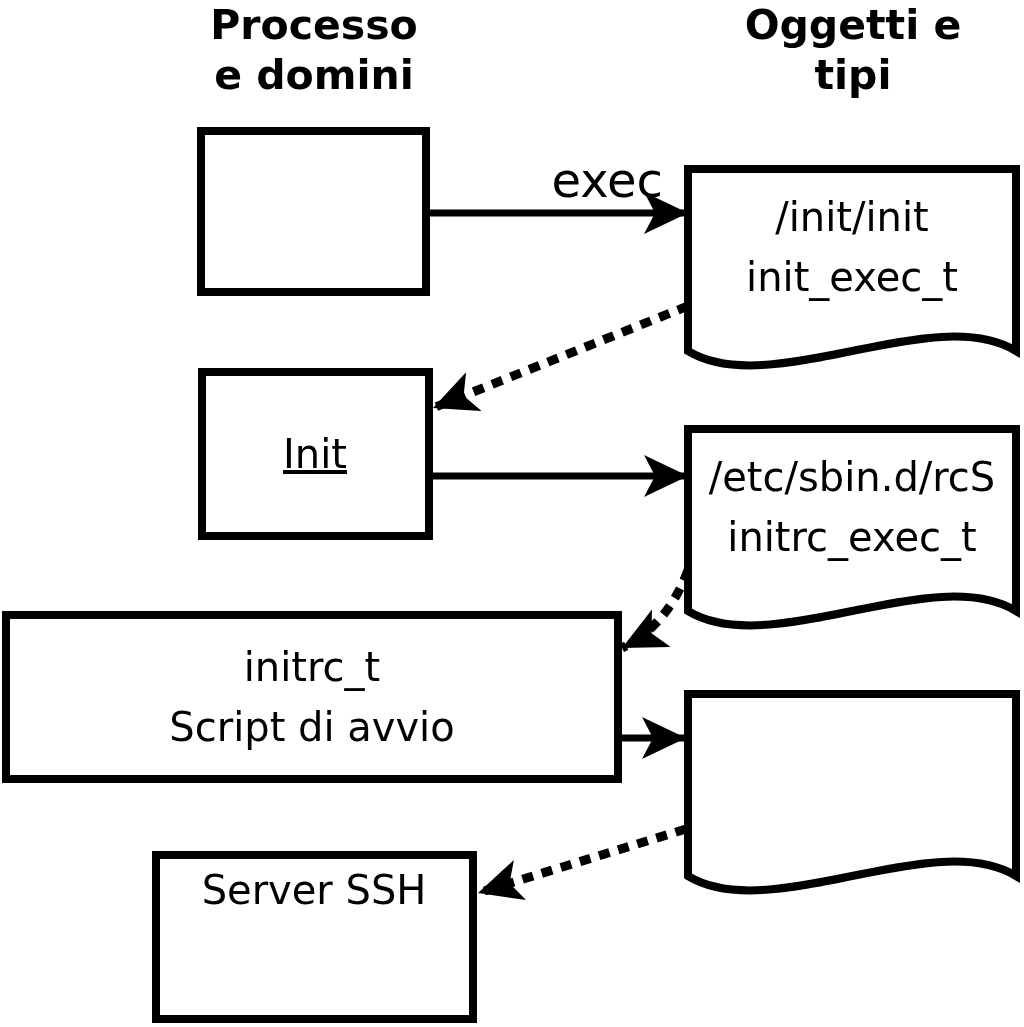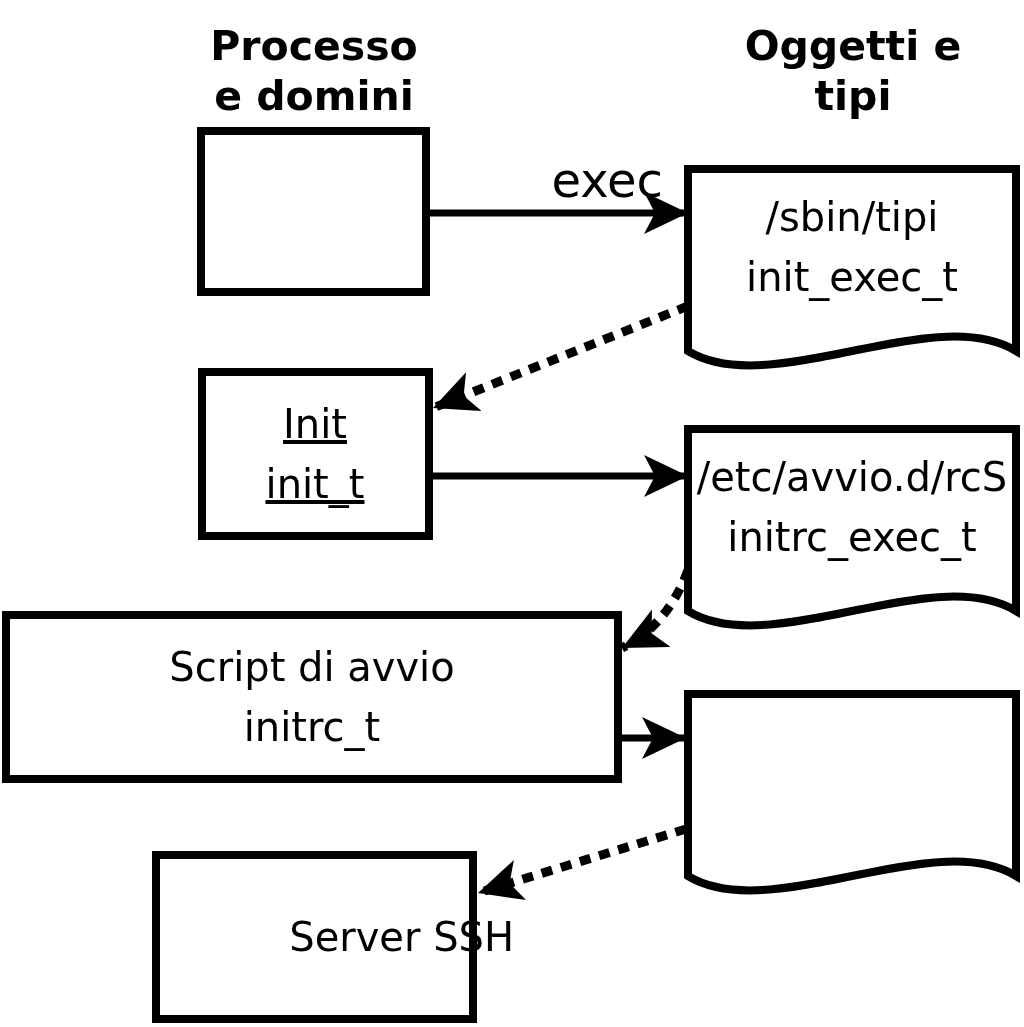--- a/index.html
+++ b/index.html
@@ -15,21 +15,20 @@
   .gfx { position: absolute; left: 0; top: 0; width: 1024px; height: 1027px; }
   .hdr {
     position: absolute;
     width: 400px;
     top: 0px;
     text-align: center;
     font-size: 41px;
     font-weight: bold;
     line-height: 50px;
     white-space: nowrap;
-    margin-top: 21px;
   }
   .hdr-left  { left: 114px; }
   .hdr-right { left: 653px; }
   .pbox {
     position: absolute;
     box-sizing: border-box;
     border: 8px solid #000000;
     background: #ffffff;
   }
   .box1 { left: 197px; top: 127px; width: 233px; height: 169px; }
@@ -46,21 +45,21 @@
     justify-content: center;
     text-align: center;
     font-size: 40px;
     line-height: 60px;
     white-space: nowrap;
     pointer-events: none;
   }
   .lb-box1 { left: 113px; top: 149px; }
   .lb-box2 { left: 115px; top: 392px; text-decoration: underline; }
   .lb-box3 { left: 112px; top: 635px; }
-  .lb-box4 { left: 114px; top: 875px; align-items: flex-end; }
+  .lb-box4 { left: 114px; top: 828px; }
   .lb-doc1 { left: 652px; top: 185px; }
   .lb-doc2 { left: 652px; top: 445px; }
   .lb-doc3 { left: 651px; top: 710px; }
   .exec-label {
     position: absolute;
     left: 463px;
     top: 158px;
     width: 200px;
     text-align: right;
     font-size: 48px;
@@ -102,36 +101,35 @@
     <div>tipi</div>
   </div>
 
   <div class="pbox box1"></div>
   <div class="pbox box2"></div>
   <div class="pbox box3"></div>
   <div class="pbox box4"></div>
 
   <div class="shape-label lb-box2">
     <div>Init</div>
-    <div>init_t</div>
   </div>
   <div class="shape-label lb-box3">
+    <div>initrc_t</div>
     <div>Script di avvio</div>
-    <div>initrc_t</div>
   </div>
   <div class="shape-label lb-box4">
     <div>Server SSH</div>
   </div>
 
   <div class="shape-label lb-doc1">
-    <div>/sbin/tipi</div>
+    <div>/init/init</div>
     <div>init_exec_t</div>
   </div>
   <div class="shape-label lb-doc2">
-    <div>/etc/avvio.d/rcS</div>
+    <div>/etc/sbin.d/rcS</div>
     <div>initrc_exec_t</div>
   </div>
   <div class="shape-label lb-doc3">
   </div>
 
   <div class="exec-label">exec</div>
 
 </div>
 
 </body></html>

